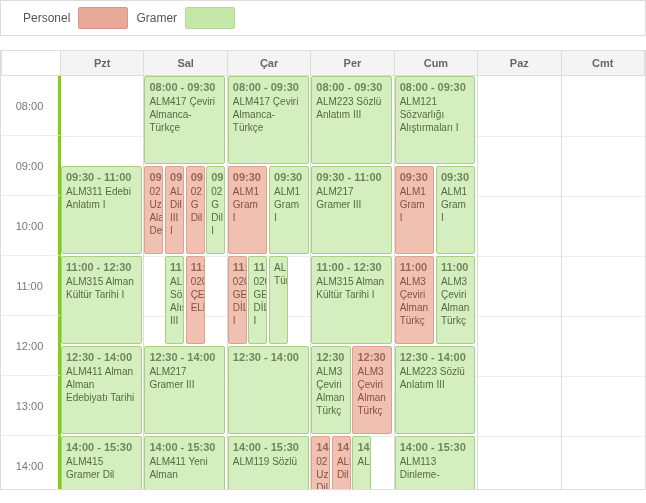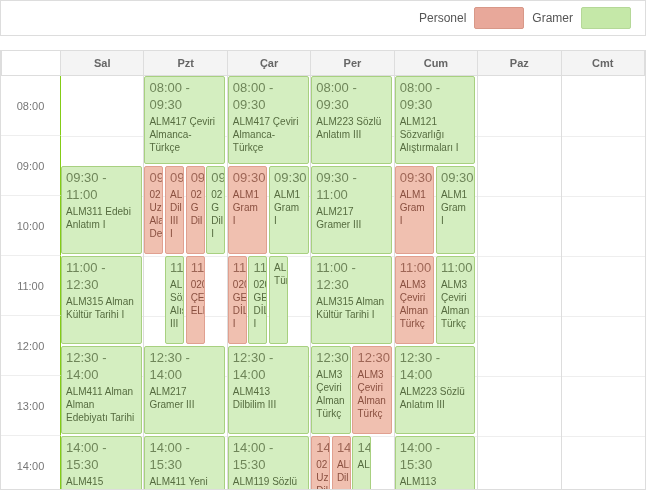--- a/index.html
+++ b/index.html
@@ -1,51 +1,51 @@
 <!DOCTYPE html>
 <html><head>
 <meta charset="utf-8">
 <style>
 * { box-sizing: border-box; margin: 0; padding: 0; }
 body { font-family: Arial, sans-serif; font-size: 11px; color: #555; background: #fff; width: 646px; }
-.legend { display: flex; justify-content: flex-end; align-items: center; padding: 6px 14px; border: 1px solid #ddd; gap: 8px; }
+.legend { display: flex; align-items: center; padding: 6px 22px; border: 1px solid #ddd; gap: 8px; }
 .legend-label { color: #555; font-size: 12px; }
 .legend-swatch { width: 50px; height: 22px; border-radius: 2px; }
 .swatch-personel { background: #e8a89a; border: 1px solid #d89888; }
 .swatch-derslik { background: #c5e8a8; border: 1px solid #b5d898; }
 .calendar-wrap { border: 1px solid #ddd; margin-top: 14px; height: 440px; overflow-y: scroll; }
 .grid { display: grid; grid-template-columns: 60px repeat(7, 1fr); }
 .header-cell { background: #f4f4f4; border: 1px solid #ddd; border-top: none; border-left: none; text-align: center; padding: 6px 0; font-weight: bold; color: #666; position: sticky; top: 0; z-index: 2; }
 .header-cell:first-child { border-left: 1px solid #ddd; background: #fff; }
 .time-col { display: flex; flex-direction: column; }
-.time-slot { height: 60px; border-bottom: 1px solid #eee; border-right: 1px solid #84cc16; display: flex; align-items: center; justify-content: center; color: #777; }
+.time-slot { height: 60px; border-bottom: 1px solid #eee; border-right: 3px solid #84cc16; display: flex; align-items: center; justify-content: center; color: #777; }
 .day-col { position: relative; border-right: 1px solid #ddd; }
 .day-col:last-child { border-right: none; }
 .hour-line { position: absolute; left: 0; right: 0; border-bottom: 1px solid #eee; }
 .event { position: absolute; overflow: hidden; border-radius: 2px; padding: 3px 4px; font-size: 10px; line-height: 1.3; }
 .event.green { background: #d4eec0; border: 1px solid #a8d080; color: #556b3f; }
 .event.red { background: #f0c0b0; border: 1px solid #e0a090; color: #8a5040; }
-.ev-time { font-weight: normal; color: inherit; opacity: 0.8; font-size: 13px; }
+.ev-time { font-weight: bold; color: inherit; opacity: 0.8; font-size: 11px; }
 .ev-title { font-weight: normal; margin-top: 1px; }
 </style>
 </head>
 <body>
 
 <div class="legend">
   <span class="legend-label">Personel</span>
   <span class="legend-swatch swatch-personel"></span>
   <span class="legend-label">Gramer</span>
   <span class="legend-swatch swatch-derslik"></span>
 </div>
 
 <div class="calendar-wrap">
   <div class="grid">
     <div class="header-cell"></div>
+    <div class="header-cell">Pzt</div>
     <div class="header-cell">Sal</div>
-    <div class="header-cell">Pzt</div>
     <div class="header-cell">Çar</div>
     <div class="header-cell">Per</div>
     <div class="header-cell">Cum</div>
     <div class="header-cell">Paz</div>
     <div class="header-cell">Cmt</div>
 
     <div class="time-col" id="time-col">
         <div class="time-slot">08:00</div>
         <div class="time-slot">09:00</div>
         <div class="time-slot">10:00</div>
@@ -148,21 +148,20 @@
         <div class="event green" style="top: 180px; height: 88px; left: 25%; width: 23%;">
           <div class="ev-time">11:</div>
           <div class="ev-title">020 GE DİL I</div>
         </div>
         <div class="event green" style="top: 180px; height: 88px; left: 50%; width: 23%;">
           <div class="ev-time"></div>
           <div class="ev-title">ALM Tür</div>
         </div>
         <div class="event green" style="top: 270px; height: 88px; left: 0%; width: 98%;">
           <div class="ev-time">12:30 - 14:00</div>
-          <div class="ev-title">ALM413 Dilbilim III</div>
         </div>
         <div class="event green" style="top: 360px; height: 88px; left: 0%; width: 98%;">
           <div class="ev-time">14:00 - 15:30</div>
           <div class="ev-title">ALM119 Sözlü</div>
         </div>
       </div>
     <div class="day-col" id="day-3" style="height: 480px;">
         <div class="hour-line" style="top: 60px;"></div>
         <div class="hour-line" style="top: 120px;"></div>
         <div class="hour-line" style="top: 180px;"></div>

